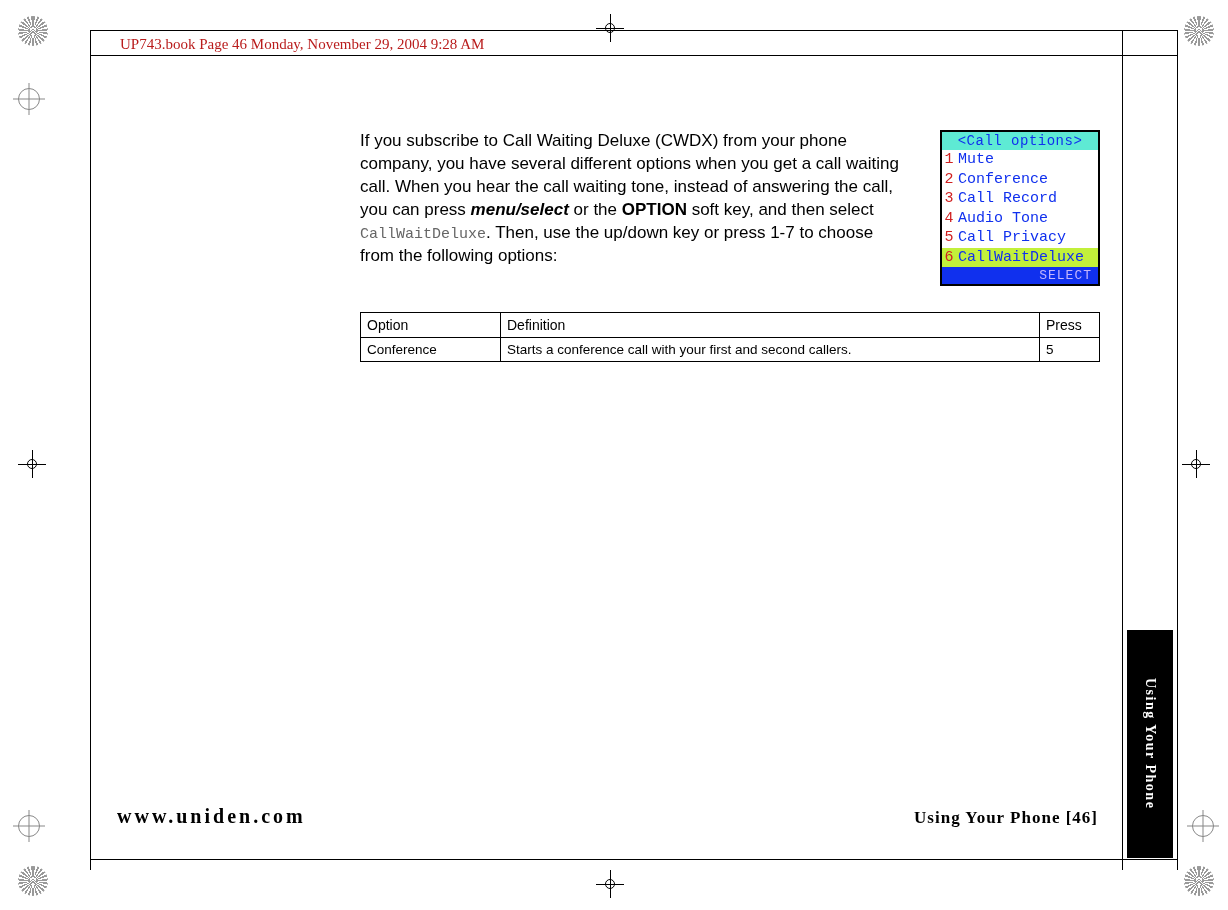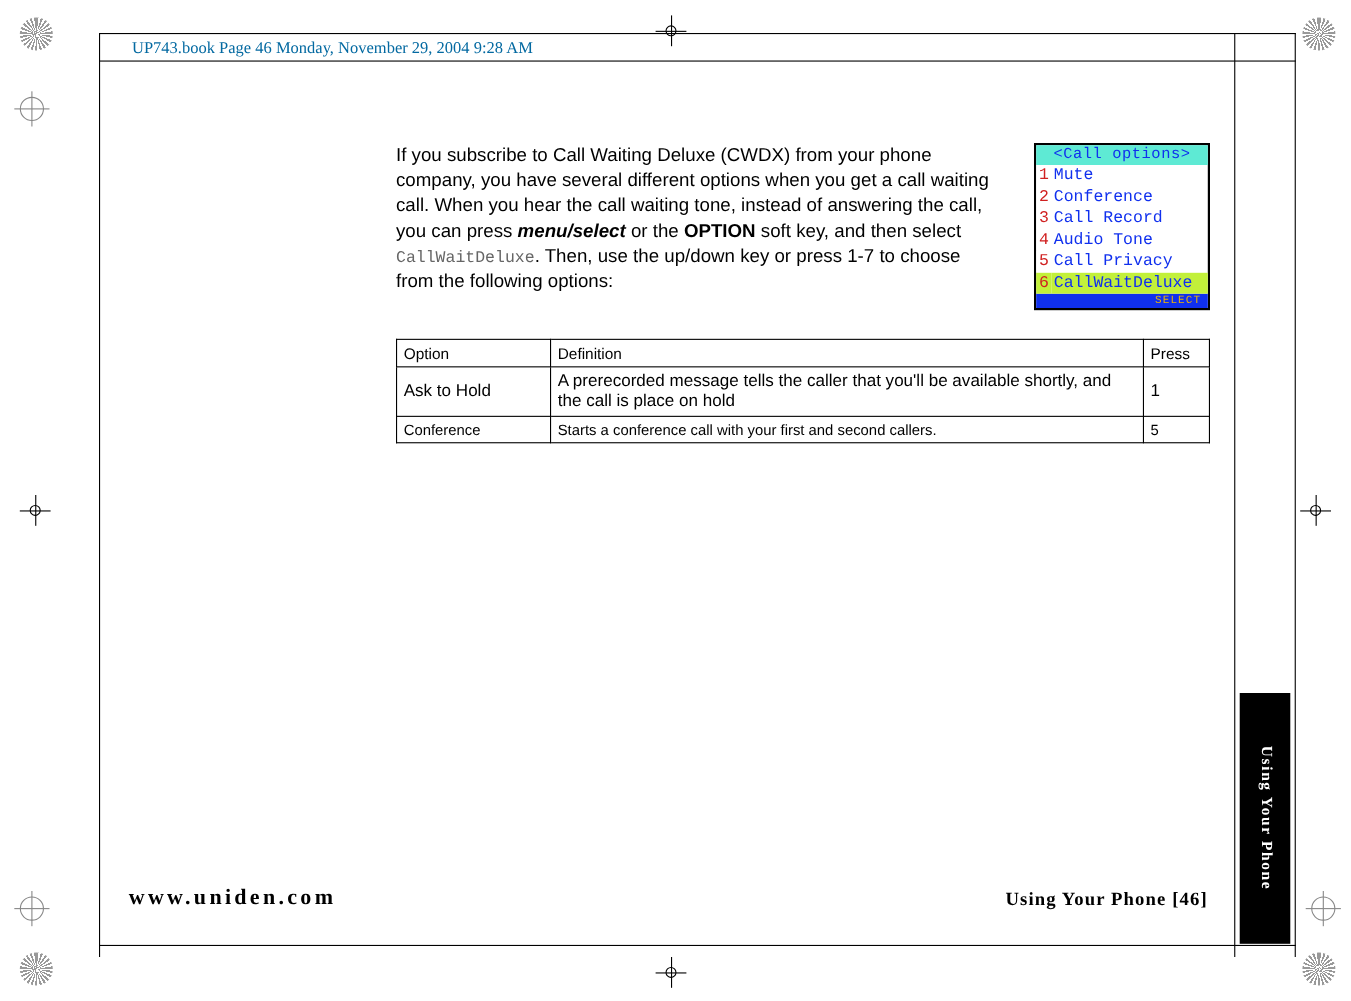--- a/index.html
+++ b/index.html
@@ -55,21 +55,21 @@
     .vline.right { top:30px; right:50px; bottom:40px; width:1px; }
     .vline.rleft { top:30px; right:105px; bottom:40px; width:1px; }
 
     
     .doc-header {
       position: absolute;
       top: 36px;
       left: 120px;
       font-family: "Times New Roman", serif;
       font-size: 15px;
-      color: #0369a1;
+      color: #b91c1c;
     }
 
     
     .content {
       position: absolute;
       top: 130px;
       left: 360px;
       width: 740px;
     }
     h2 {
@@ -128,24 +128,24 @@
     .phone-screen .row .label {
       flex: 1;
       color: #1030ee;
       padding-left: 2px;
       white-space: nowrap;
     }
     .phone-screen .row.selected .num { background:#c2f03a; }
     .phone-screen .row.selected .label { background:#c2f03a; color:#1030ee; font-weight: normal; }
     .phone-screen .softkey {
       background:#1030ee;
-      color:#eab308;
+      color:#c4b5fd;
       text-align:right;
       padding:1px 6px;
-      font-size:10px;
+      font-size:13px;
       letter-spacing:1px;
     }
 
     
     table.opts {
       margin-top: 26px;
       width: 100%;
       border-collapse: collapse;
       font-size: 14px;
     }
@@ -279,25 +279,20 @@
         <col class="col-press">
     </colgroup>
     <thead>
       <tr>
         <th>Option</th>
         <th> Definition</th>
         <th>Press</th>
       </tr>
     </thead>
     <tbody>
-      <tr class="row-big">
-        <td>Ask to Hold</td>
-        <td>A prerecorded message tells the caller that you'll be available shortly, and the call is place on hold</td>
-        <td>1</td>
-      </tr>
       <tr class="row-small">
         <td>Conference</td>
         <td>Starts a conference call with your first and second callers.</td>
         <td>5</td>
       </tr>
     </tbody>
   </table>
 </div>
 
 <div class="footer-left">www.uniden.com</div>

